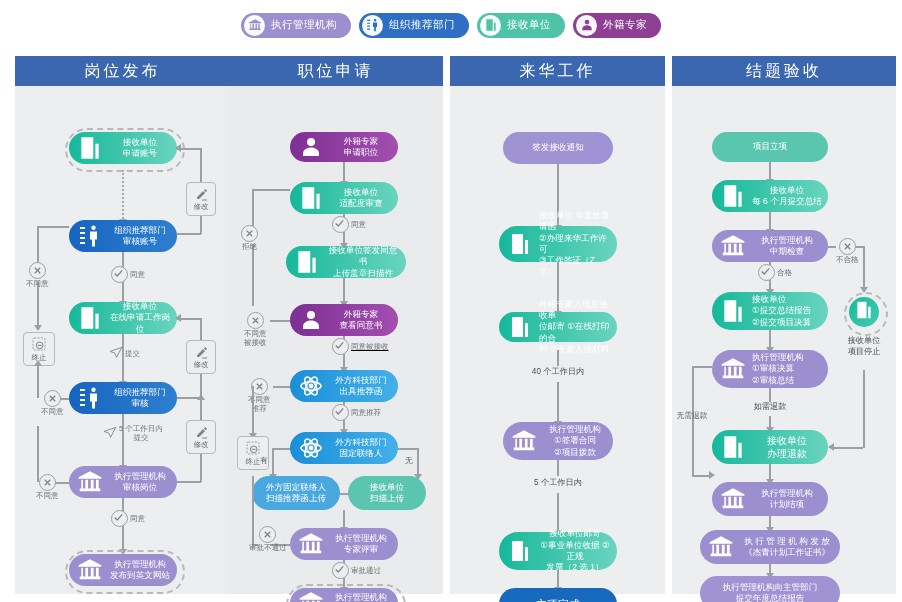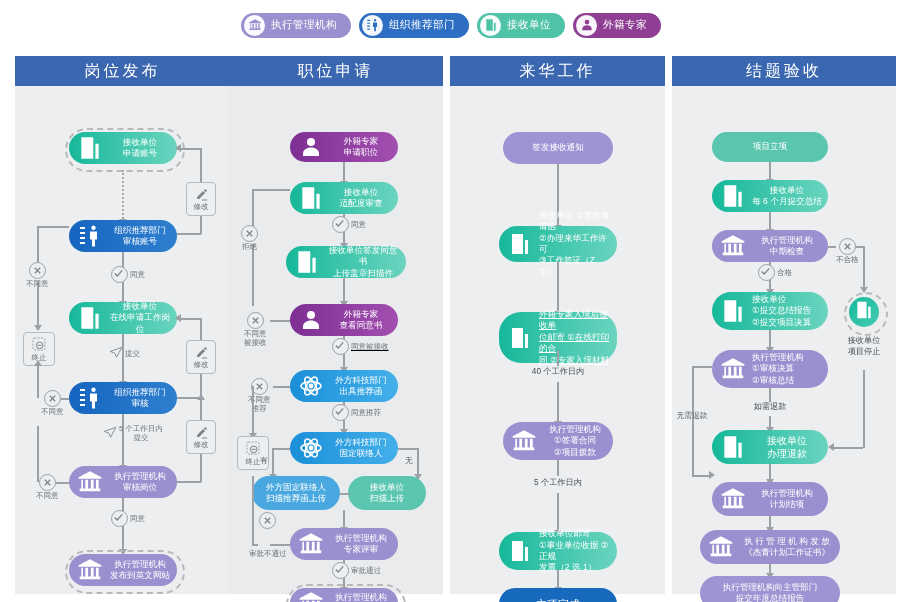--- a/index.html
+++ b/index.html
@@ -525,21 +525,21 @@
               <path fill="#fff" d="M12 2 1.5 7.5V9h21V7.5L12 2zM4 10v8H2.5v2.5h19V18H20v-8h-2.5v8h-2.2v-8h-2.5v8h-2.6v-8H7.7v8H5.5v-8H4z"></path>
             </svg>
           </span>
         <span class="n-txt">执行管理机构
 专家评审</span>
       </div>
 
       <div class="ln h" style="left:42px;top:458px;width:20px;"></div>
       <div class="ln h" style="left:24px;top:458px;width:6px;"></div>
       <div class="ln v" style="left:24px;top:390px;height:68px;"></div>
-      <div class="mark" style="left:21px;top:426px;gap:20px;">
+      <div class="mark" style="left:21px;top:440px;">
         <div class="m-row">
             <span class="circ-x">
               <svg width="9" height="9" viewBox="0 0 10 10">
                 <path stroke="#7d848a" stroke-width="1.4" d="M2 2l6 6M8 2l-6 6"></path>
               </svg>
             </span>
           </div>
         <span class="m-lbl">审批不通过</span>
       </div>
 
@@ -589,21 +589,21 @@
             </svg>
           </span>
         <span class="n-txt" style="text-align:left;">接收单位 ①发放邀请函
 ②办理来华工作许可
 ③工作签证（Z 字）</span>
       </div>
 
       <div class="ln v" style="left:107px;top:176px;height:52px;"></div>
       <div class="arrow" style="left:103.5px;top:225px;"></div>
 
-      <div class="node g-teal" style="left:49px;top:226px;width:118px;height:51px;text-decoration:underline;">
+      <div class="node g-teal" style="left:49px;top:226px;width:118px;height:30px;">
         <span class="n-ico">
             <svg width="24" height="24" viewBox="0 0 24 24">
               <path fill="#fff" d="M4 2h11v20H4zM17 8h3v14h-3zM6 4.5h3v2H6zm4.5 0h3v2h-3zM6 8h3v2H6zm4.5 0h3v2h-3zM6 11.5h3v2H6zm4.5 0h3v2h-3zM6 15h3v2H6zm4.5 0h3v2h-3z"></path>
             </svg>
           </span>
         <span class="n-txt" style="text-align:left;">外籍专家入境后接收单
 位邮寄 ①在线打印的合
 同 ②专家入境材料</span>
       </div>
 
@@ -627,21 +627,21 @@
       <span class="caption" style="left:47px;top:392px;width:122px;">5 个工作日内</span>
       <div class="ln v" style="left:107px;top:407px;height:40px;"></div>
       <div class="arrow" style="left:103.5px;top:444px;"></div>
 
       <div class="node g-teal" style="left:49px;top:446px;width:118px;height:38px;">
         <span class="n-ico">
             <svg width="24" height="24" viewBox="0 0 24 24">
               <path fill="#fff" d="M4 2h11v20H4zM17 8h3v14h-3zM6 4.5h3v2H6zm4.5 0h3v2h-3zM6 8h3v2H6zm4.5 0h3v2h-3zM6 11.5h3v2H6zm4.5 0h3v2h-3zM6 15h3v2H6zm4.5 0h3v2h-3z"></path>
             </svg>
           </span>
-        <span class="n-txt" style="text-align:left;">接收单位邮寄
+        <span class="n-txt" style="text-align:center;">接收单位邮寄
 ①事业单位收据 ②正规
 发票（2 选 1）</span>
       </div>
 
       <div class="ln v" style="left:107px;top:484px;height:20px;"></div>
       <div class="arrow" style="left:103.5px;top:501px;"></div>
 
       <div class="node g-deepblue noicon" style="left:49px;top:502px;width:118px;height:32px;border-radius:16px;">
         <span class="n-txt" style="font-size:11px;">立项完成</span>
       </div>

